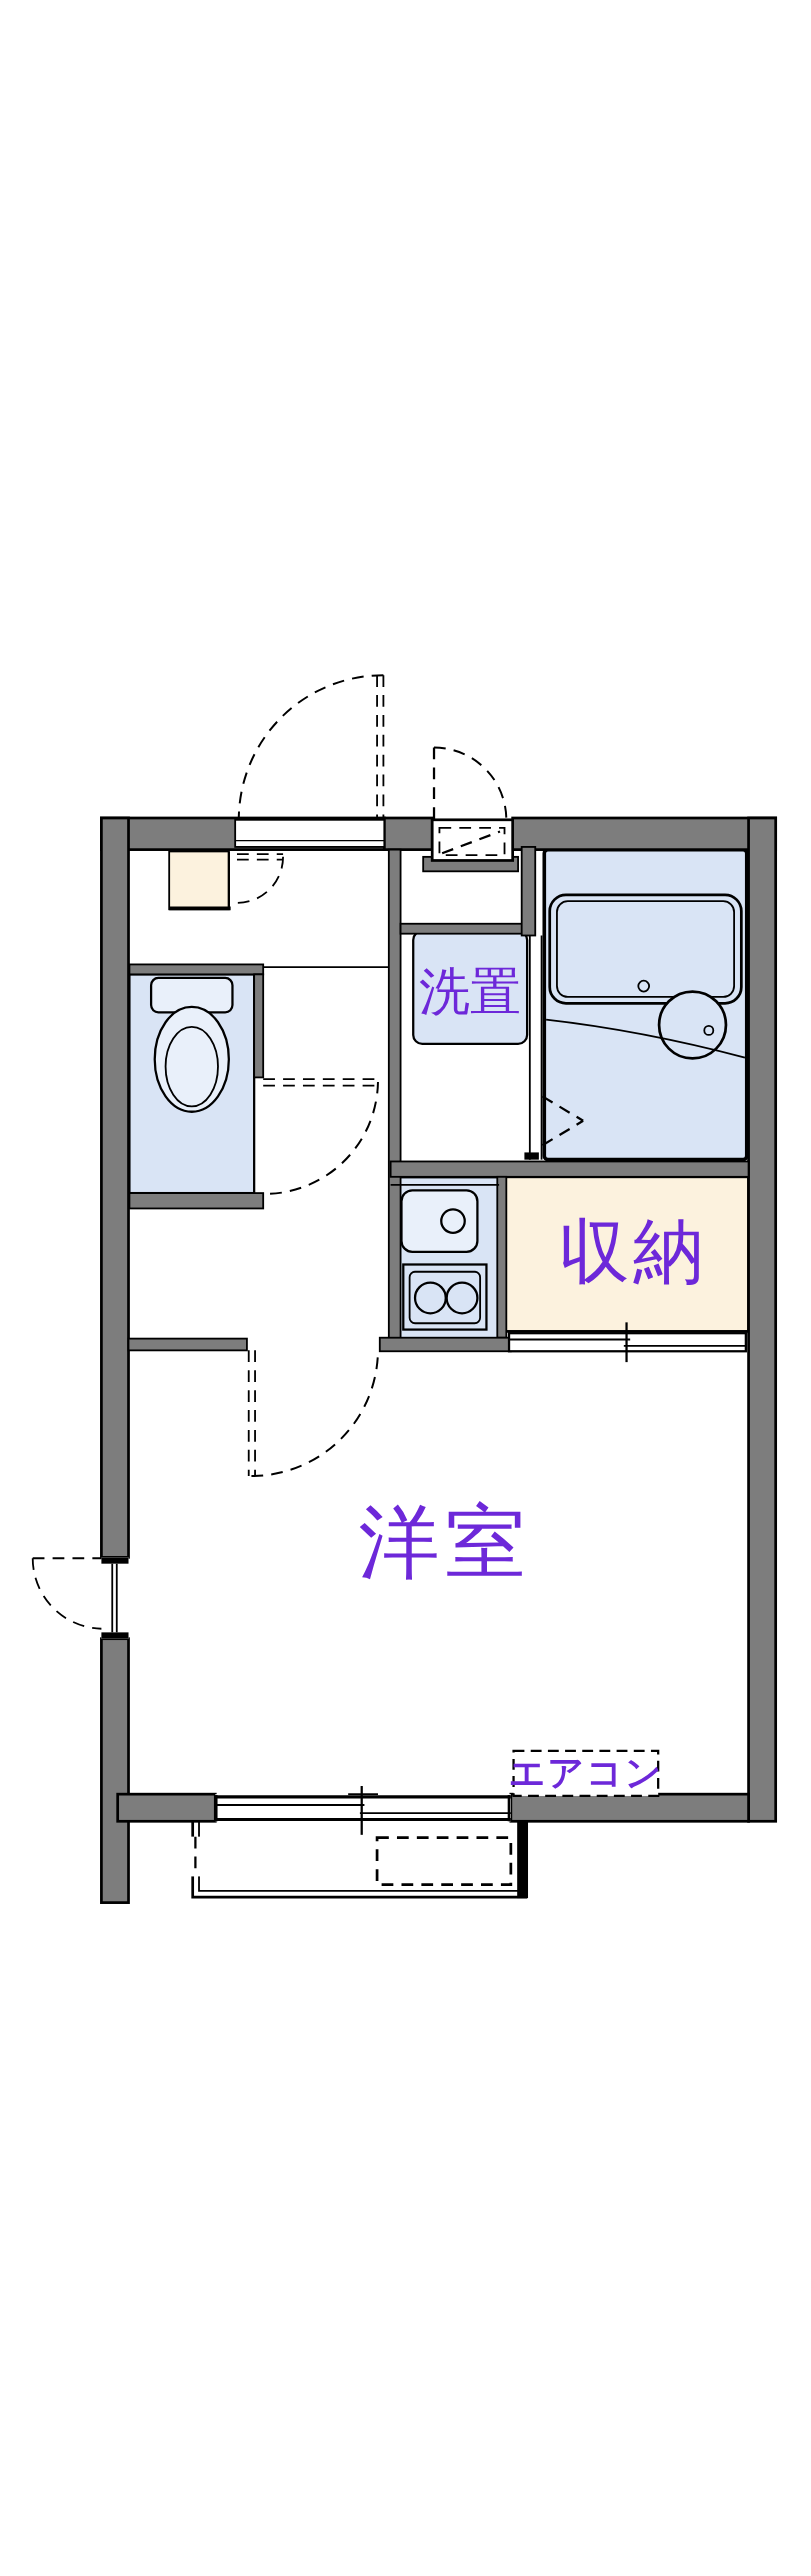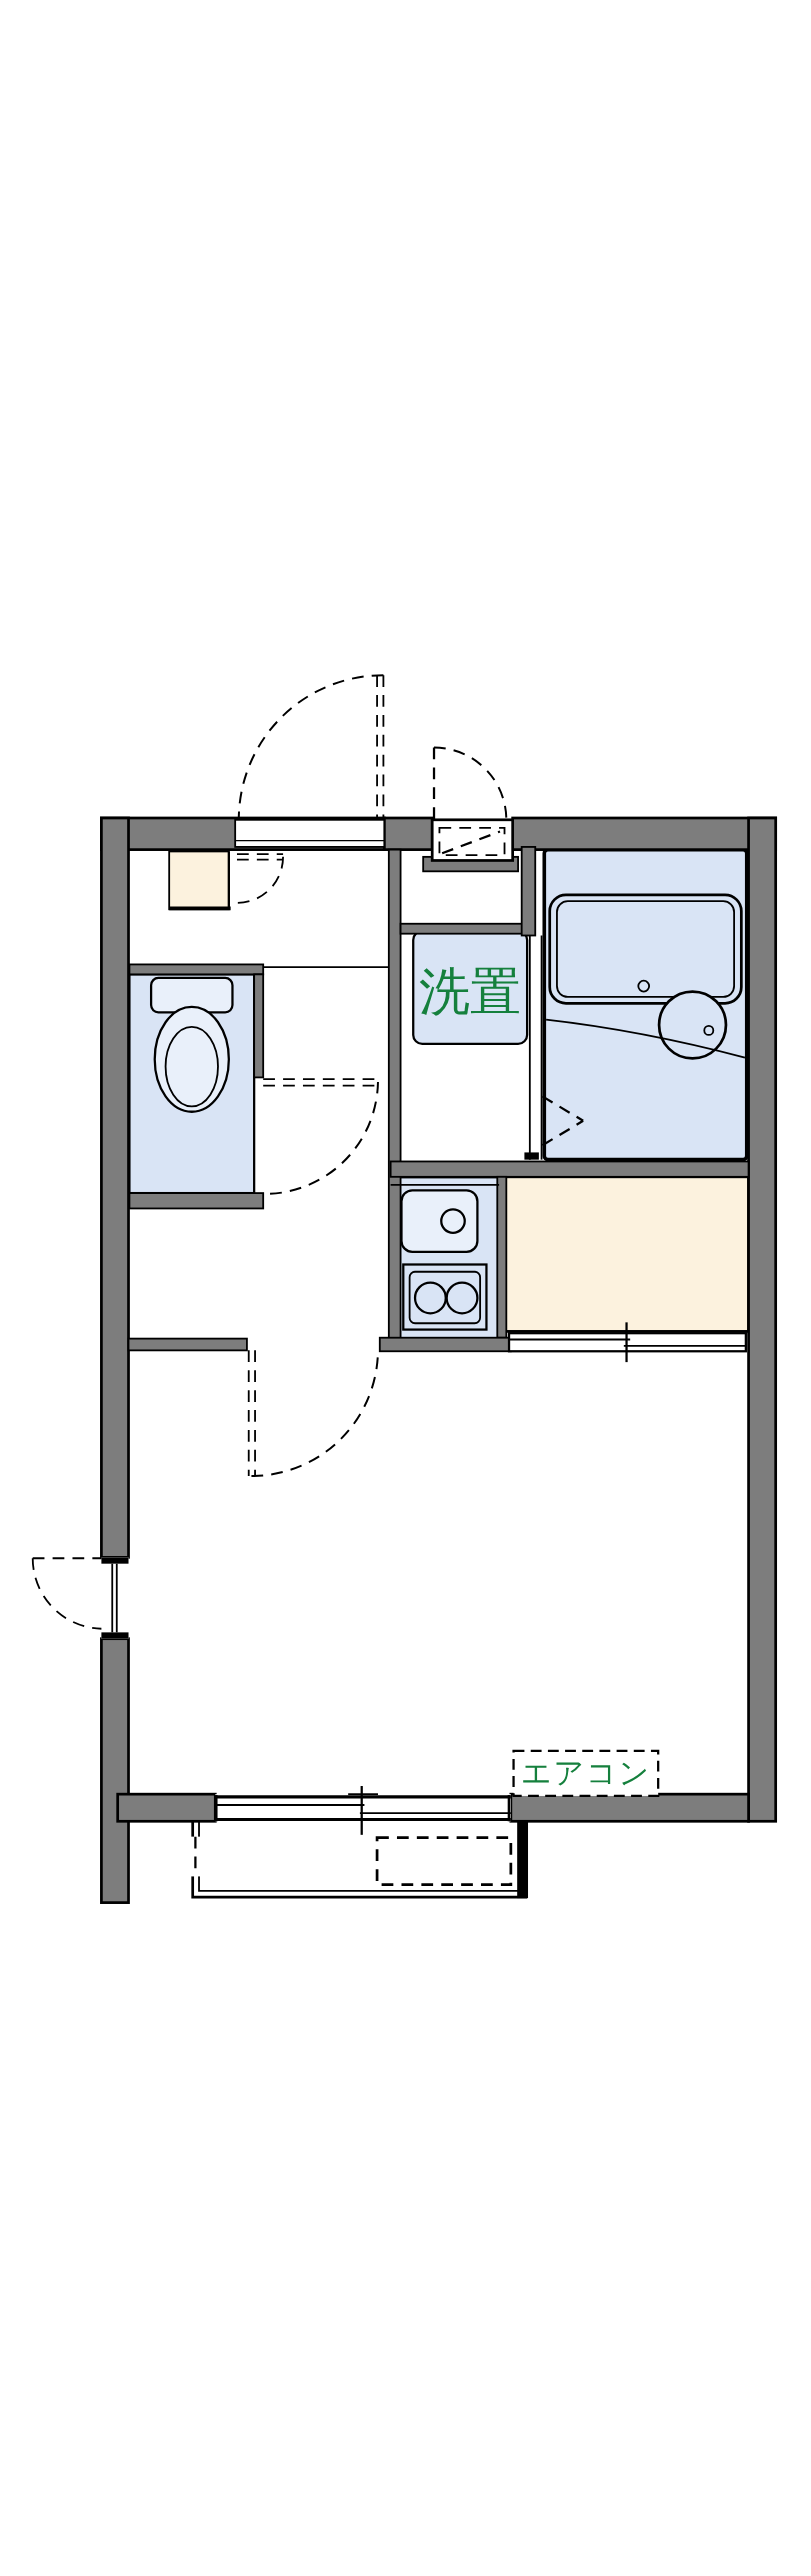--- a/index.html
+++ b/index.html
@@ -17,28 +17,28 @@
   .room-blue{fill:var(--water_blue,#d9e4f5);stroke:var(--line,#000);}
   .room-beige{fill:var(--cabinet_beige,#fcf2de);stroke:var(--line,#000);}
   .fix{fill:none;stroke:var(--line,#000);}
   .fix-light{fill:var(--water_blue_light,#e9f0fa);stroke:var(--line,#000);}
   .white{fill:#ffffff;stroke:var(--line,#000);}
   .dash{fill:none;stroke:var(--line,#000);stroke-dasharray:13 9;}
   .blackfill{fill:var(--line,#000);stroke:none;}
   
   .lbl{
     position:absolute;transform:translate(-50%,-50%);
-    color:#15803d;white-space:nowrap;line-height:1;z-index:5;
+    color:#6d28d9;white-space:nowrap;line-height:1;z-index:5;
   }
   .lbl-laundry{left:470px;top:991px;font-size:51px;font-weight:500;}
   .lbl-storage{left:633px;top:1251px;font-size:71px;font-weight:500;letter-spacing:3.6px;}
   .lbl-main{left:445px;top:1542px;font-size:81px;font-weight:500;letter-spacing:5.4px;}
   .lbl-area{left:445px;top:1620px;font-size:56px;font-weight:400;}
   .lbl-area sup{font-size:0.52em;vertical-align:super;line-height:0;}
-  .lbl-aircon{left:586px;top:1773px;font-size:30px;font-weight:400;letter-spacing:1.8px;text-align:right;}
+  .lbl-aircon{left:586px;top:1773px;font-size:36px;font-weight:700;letter-spacing:1.8px;text-align:right;}
 </style>
 </head>
 <body>
 
 <div class="canvas">
 
   <svg class="plan-svg" width="812" height="2576" viewBox="0 0 898 2850">
 
     <g>
       <rect x="143" y="1078" width="138" height="242" class="room-blue" stroke-width="2.5"></rect>
@@ -165,18 +165,20 @@
       <rect x="210" y="2032" width="13" height="44" fill="#ffffff"></rect>
       <line x1="216" y1="2032" x2="216" y2="2076" class="dash" stroke-width="2.5" stroke-dasharray="10 7"></line>
       <rect x="417" y="2033" width="148" height="52" class="dash" stroke-width="3" stroke-dasharray="14 8"></rect>
     </g>
 
     <rect x="568" y="1937" width="160" height="50" fill="#ffffff" stroke="#000" stroke-width="2.5" stroke-dasharray="12 7"></rect>
   </svg>
 
   <div class="lbl lbl-laundry">洗置</div>
 
+  <div class="lbl lbl-storage">収納</div>
 
+  <div class="lbl lbl-main">洋室</div>
 
 
   <div class="lbl lbl-aircon">エアコン</div>
 </div>
 
 
 </body></html>

